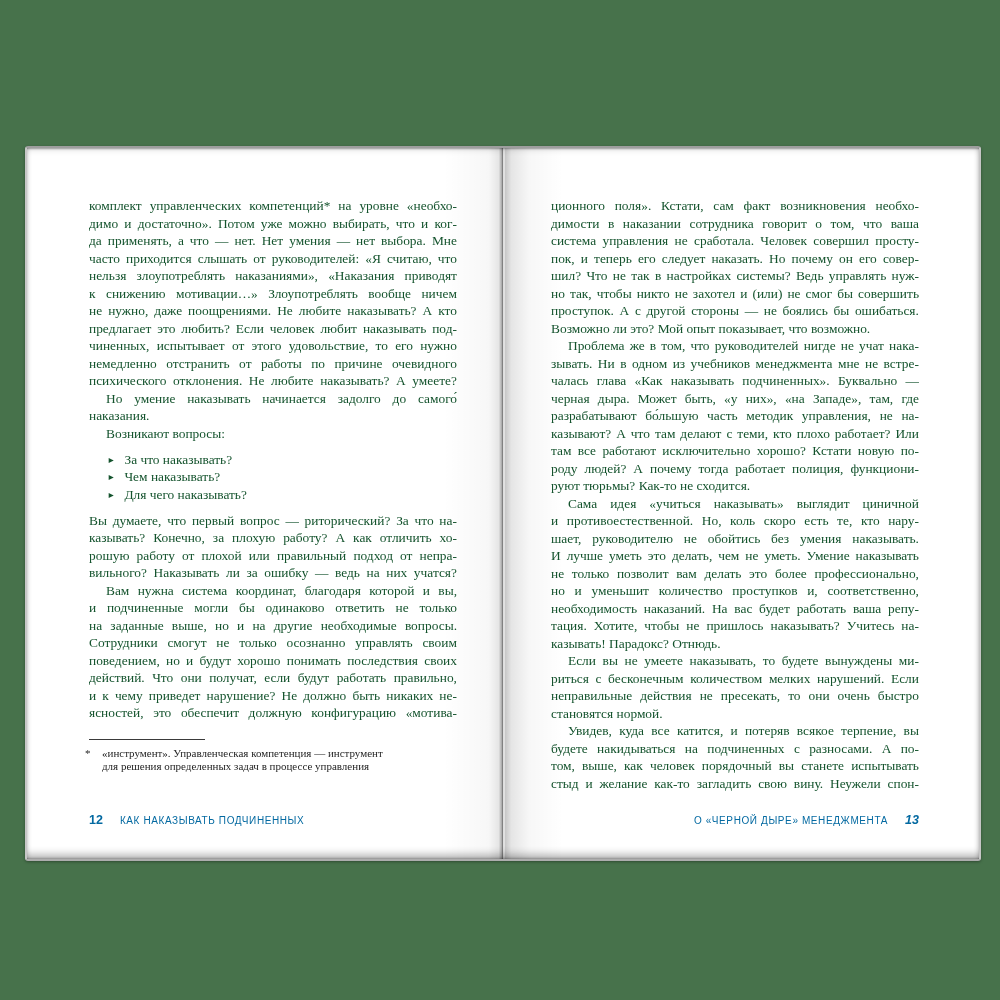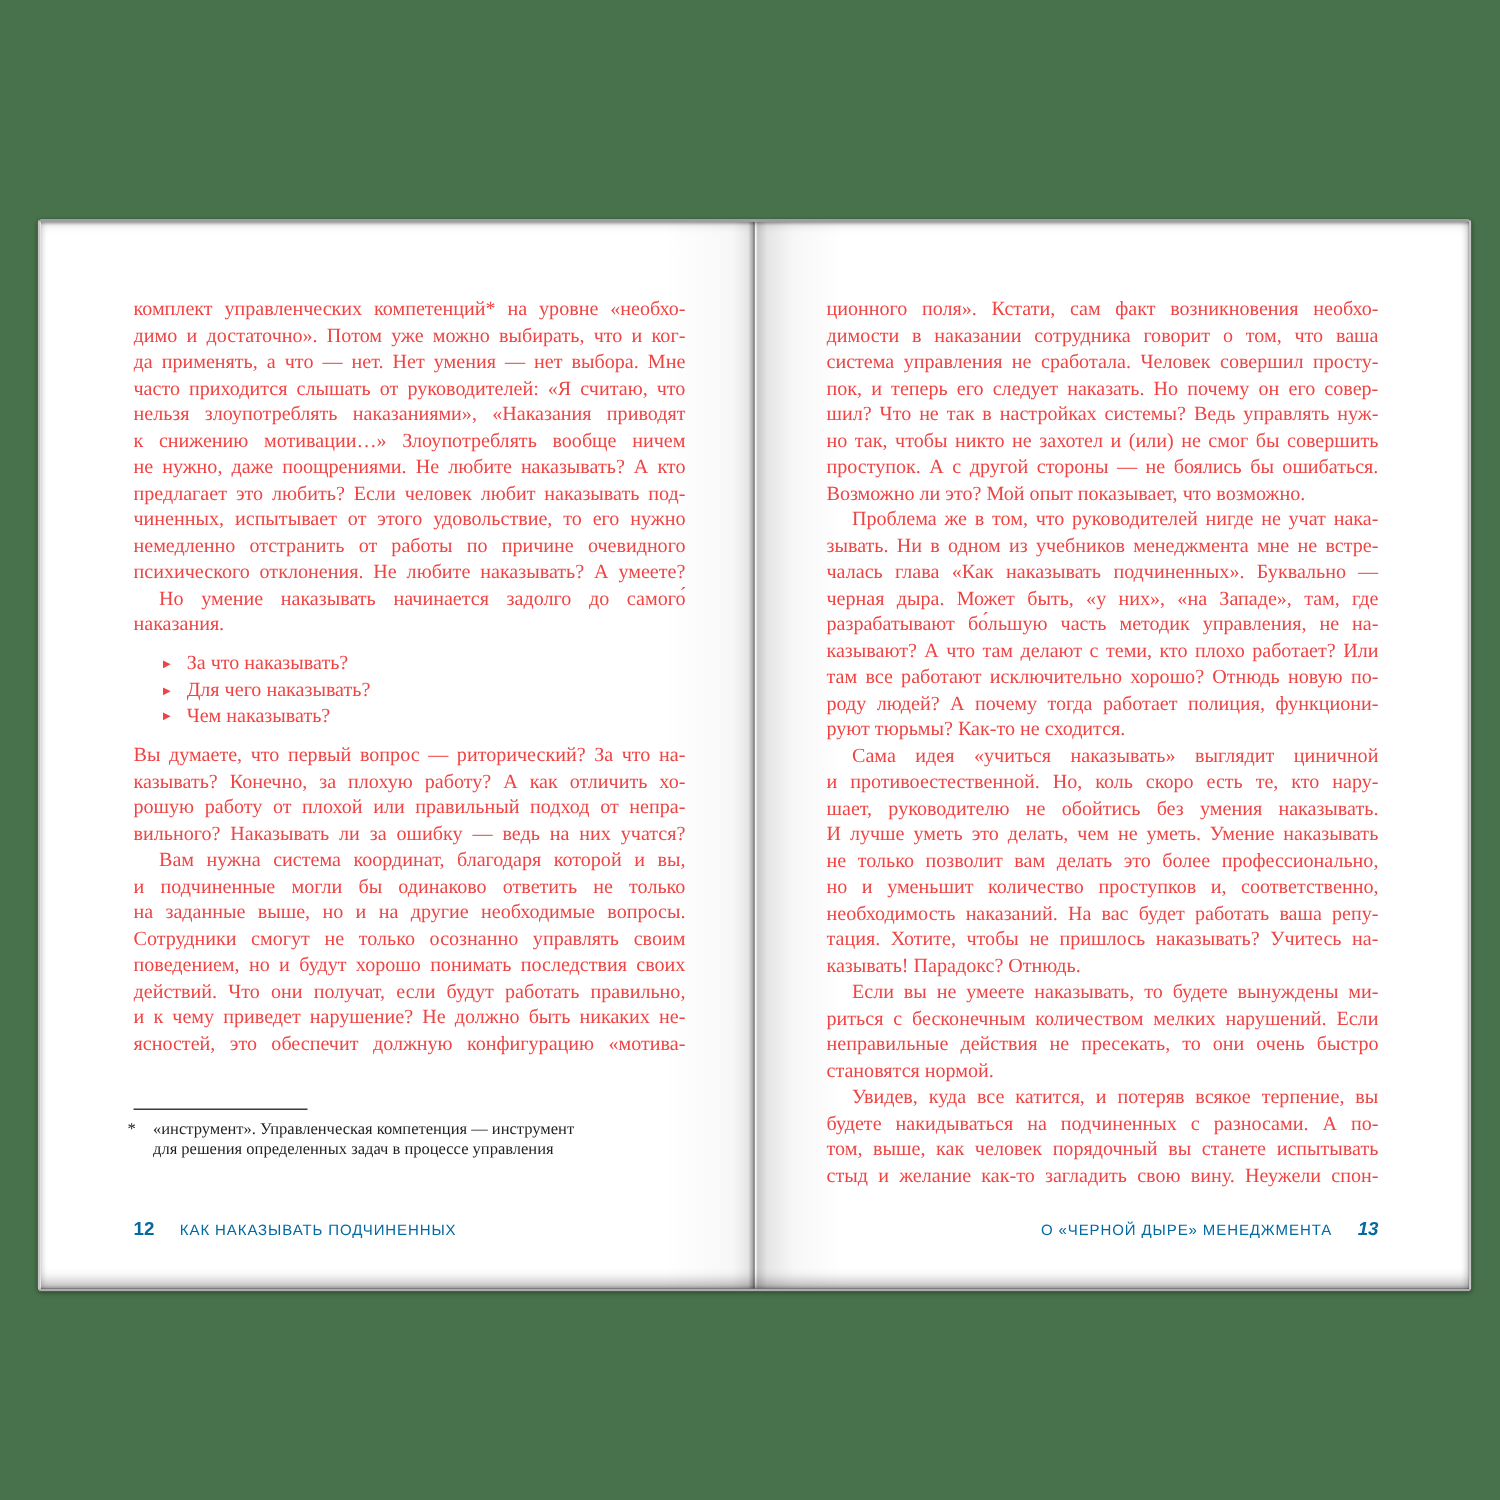--- a/index.html
+++ b/index.html
@@ -15,21 +15,21 @@
                    inset -4px 0 5px -3px rgba(0,0,0,0.20),
                    inset 0 -10px 9px -6px rgba(0,0,0,0.32),
                    inset 0 -3px 2px -2px rgba(0,0,0,0.18);}
   .gutter{position:absolute;left:416px;top:0;width:120px;height:100%;pointer-events:none;z-index:5;
         background:linear-gradient(to right,
           rgba(0,0,0,0) 0%,rgba(0,0,0,0.03) 38%,rgba(0,0,0,0.10) 46.5%,
           rgba(0,0,0,0.34) 49.0%,rgba(0,0,0,0.55) 49.8%,
           rgba(255,255,255,0) 50.6%,rgba(0,0,0,0.22) 51.8%,
           rgba(0,0,0,0.10) 57%,rgba(0,0,0,0.03) 72%,rgba(0,0,0,0) 100%);}
   .col{position:absolute;top:49px;width:368px;height:600px;overflow:hidden;
-       font-size:13.4px;color:#ef4444;}
+       font-size:13.4px;color:#14532d;}
   .col.left{left:62px;}
   .col.right{left:524px;}
   .tline{height:17.5px;line-height:17.5px;white-space:nowrap;}
   .tline.just{display:flex;justify-content:space-between;}
   .tline.just span{white-space:pre;}
   .list{margin:8.5px 0;}
   .list .tline{padding-left:18px;}
   .bullet{font-size:8.5px;margin-right:9px;position:relative;top:-1px;}
   .footnote{position:absolute;left:62px;top:591px;width:368px;font-size:11px;
             line-height:12.9px;color:#1f1f1f;}
@@ -165,24 +165,25 @@
         <div class="tline just" style="padding-left: 17px;">
           <span>Но</span>
           <span>умение</span>
           <span>наказывать</span>
           <span>начинается</span>
           <span>задолго</span>
           <span>до</span>
           <span>самого́</span>
         </div>
         <div class="tline">наказания.</div>
+        <div class="tline" style="padding-left: 17px;">Возникают вопросы:</div>
         <div class="list">
           <div class="tline"><span class="bullet">►</span>За что наказывать?</div>
+          <div class="tline"><span class="bullet">►</span>Чем наказывать?</div>
           <div class="tline"><span class="bullet">►</span>Для чего наказывать?</div>
-          <div class="tline"><span class="bullet">►</span>Чем наказывать?</div>
         </div>
         <div class="tline just">
           <span>Вы</span>
           <span>думаете,</span>
           <span>что</span>
           <span>первый</span>
           <span>вопрос</span>
           <span>—</span>
           <span>риторический?</span>
           <span>За</span>
@@ -452,21 +453,21 @@
           <span>плохо</span>
           <span>работает?</span>
           <span>Или</span>
         </div>
         <div class="tline just">
           <span>там</span>
           <span>все</span>
           <span>работают</span>
           <span>исключительно</span>
           <span>хорошо?</span>
-          <span>Отнюдь</span>
+          <span>Кстати</span>
           <span>новую</span>
           <span>по-</span>
         </div>
         <div class="tline just">
           <span>роду</span>
           <span>людей?</span>
           <span>А</span>
           <span>почему</span>
           <span>тогда</span>
           <span>работает</span>

